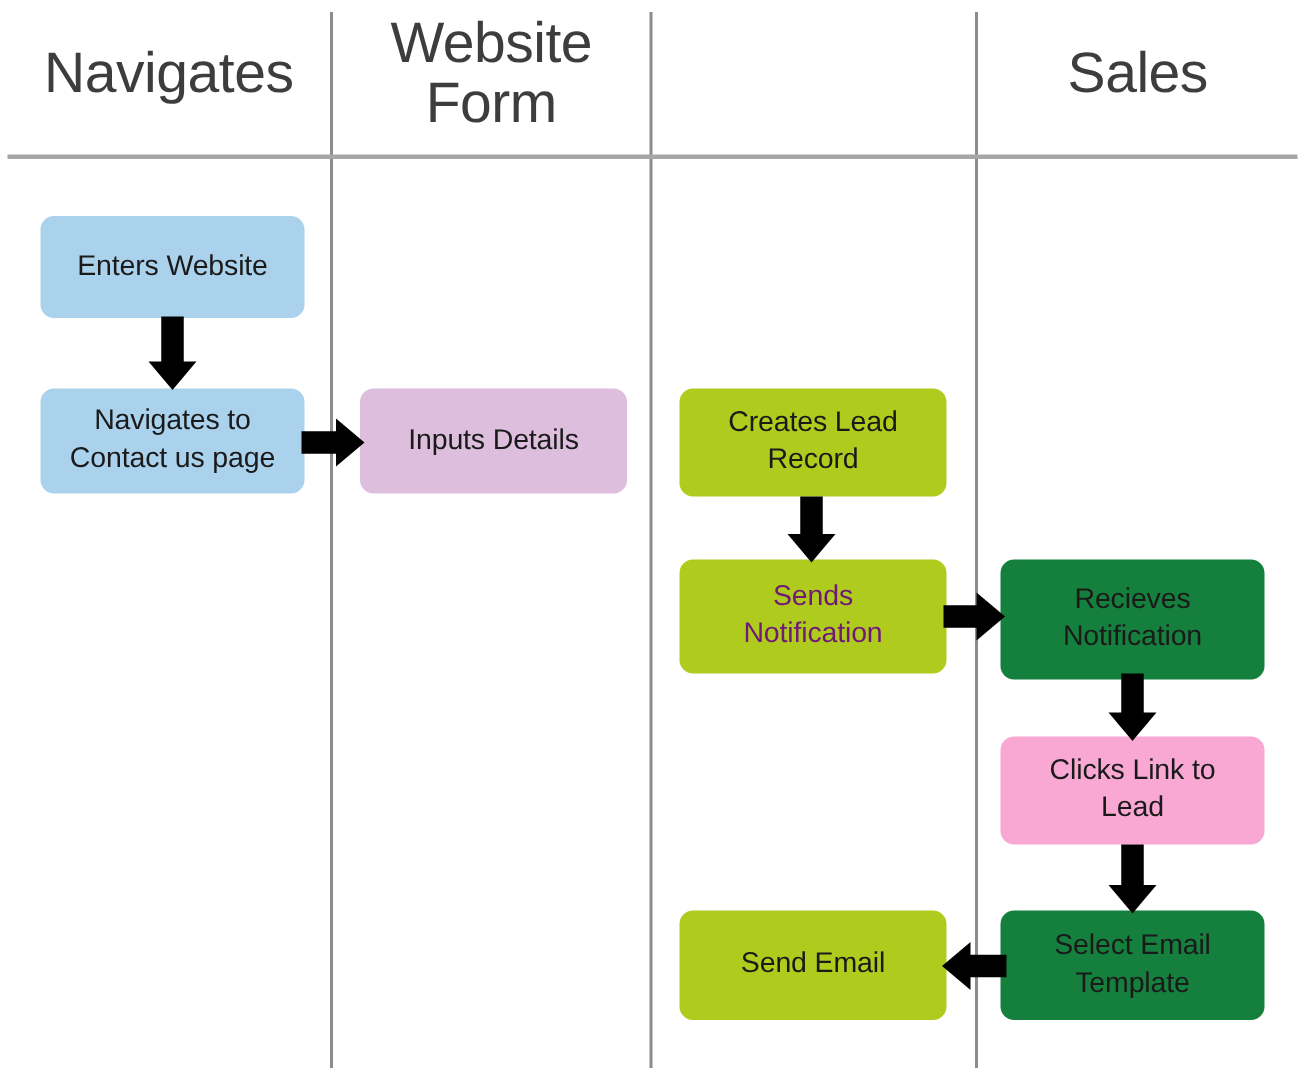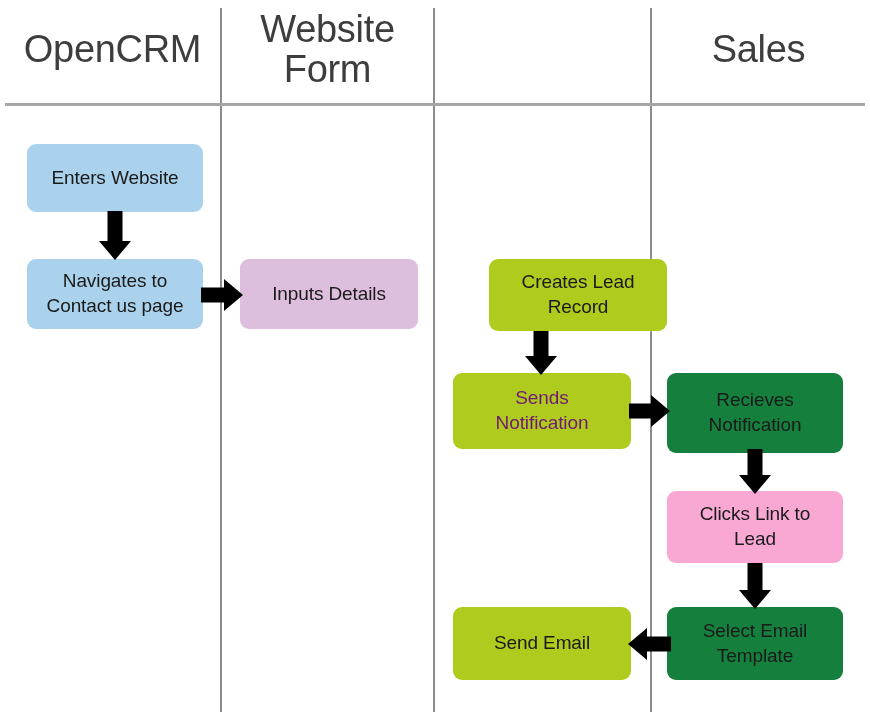--- a/index.html
+++ b/index.html
@@ -137,34 +137,34 @@
 </head>
 <body>
 
 <div id="canvas">
 
 <div class="lane-divider" style="left: 220px; background: rgb(140, 140, 140);"></div>
     <div class="lane-divider" style="left: 433px; background: rgb(140, 140, 140);"></div>
     <div class="lane-divider" style="left: 650px; background: rgb(140, 140, 140);"></div>
     <div class="header-rule" style="background: rgb(166, 166, 166);"></div>
     <div class="lane-header" style="left: 5px; width: 215px; color: rgb(61, 61, 61);">
-      <div class="title">OpenCRM</div>
+      <div class="title">Navigates</div>
     </div>
     <div class="lane-header" style="left: 222px; width: 211px; color: rgb(61, 61, 61);">
       <div class="title">Website
 Form</div>
     </div>
     <div class="lane-header" style="left: 652px; width: 213px; color: rgb(61, 61, 61);">
       <div class="title">Sales</div>
     </div>
     <div class="node" style="left: 27px; top: 144px; width: 176px; height: 68px; background: rgb(171, 210, 236); color: rgb(26, 26, 26);">Enters Website</div>
     <div class="node" style="left: 27px; top: 259px; width: 176px; height: 70px; background: rgb(171, 210, 236); color: rgb(26, 26, 26);">Navigates to
 Contact us page</div>
     <div class="node" style="left: 240px; top: 259px; width: 178px; height: 70px; background: rgb(221, 190, 221); color: rgb(26, 26, 26);">Inputs Details</div>
-    <div class="node" style="left: 453px; top: 259px; width: 178px; height: 72px; background: rgb(175, 203, 30); color: rgb(26, 26, 26); margin-left: 36px;">Creates Lead
+    <div class="node" style="left: 453px; top: 259px; width: 178px; height: 72px; background: rgb(175, 203, 30); color: rgb(26, 26, 26);">Creates Lead
 Record</div>
     <div class="node" style="left: 453px; top: 373px; width: 178px; height: 76px; background: rgb(175, 203, 30); color: #701a75;">Sends
 Notification</div>
     <div class="node" style="left: 667px; top: 373px; width: 176px; height: 80px; background: #15803d; color: rgb(26, 26, 26);">Recieves
 Notification</div>
     <div class="node" style="left: 667px; top: 491px; width: 176px; height: 72px; background: #f9a8d4; color: rgb(26, 26, 26);">Clicks Link to
 Lead</div>
     <div class="node" style="left: 667px; top: 607px; width: 176px; height: 73px; background: #15803d; color: rgb(26, 26, 26);">Select Email
 Template</div>
     <div class="node" style="left: 453px; top: 607px; width: 178px; height: 73px; background: rgb(175, 203, 30); color: rgb(26, 26, 26);">Send Email</div>

